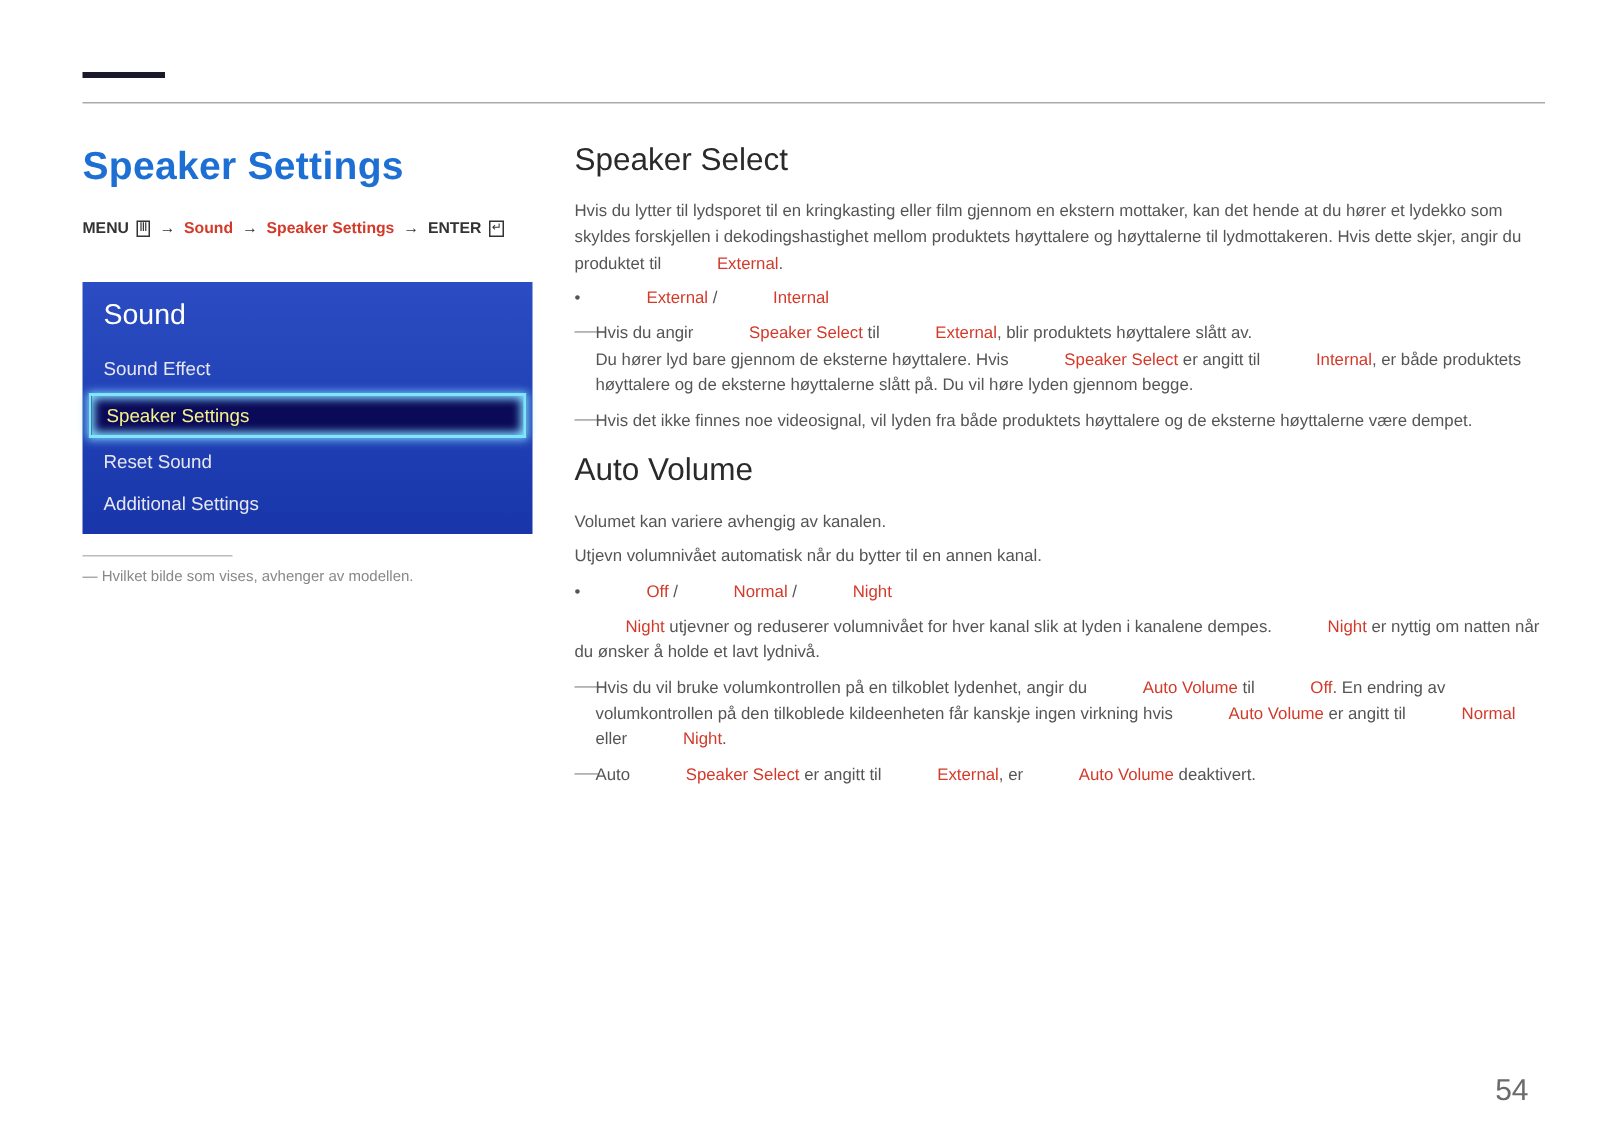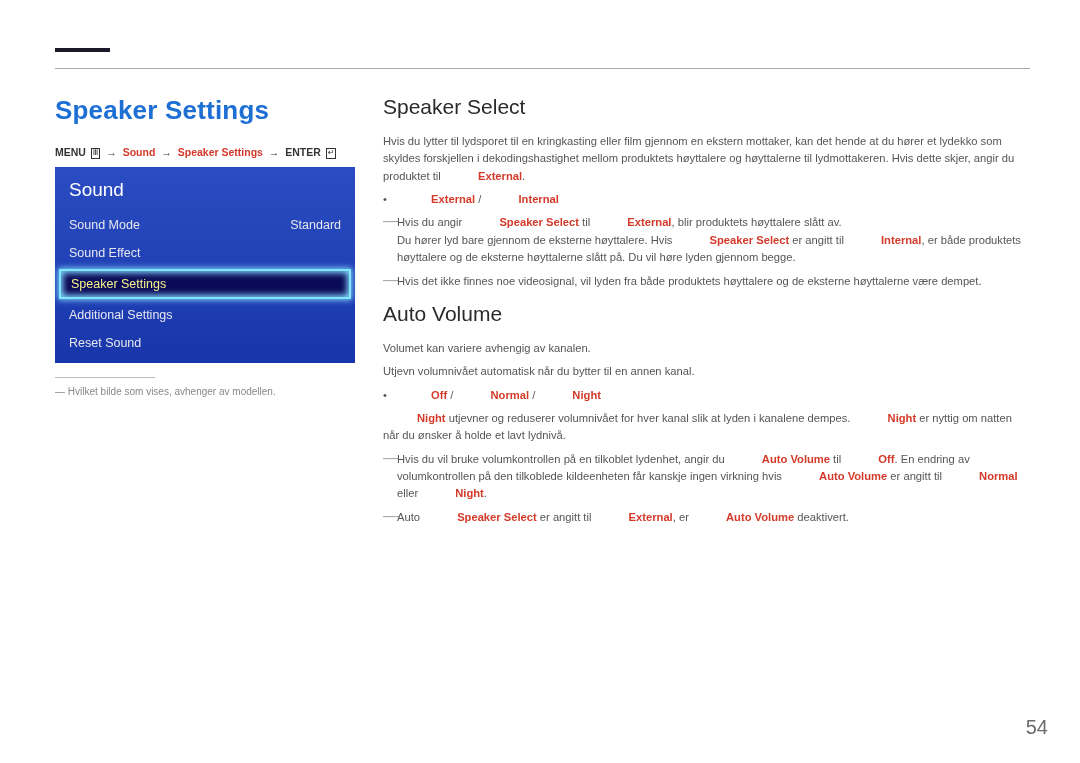--- a/index.html
+++ b/index.html
@@ -38,21 +38,21 @@
   h1.page-title {
     font-size: 26px;
     font-weight: 600;
     color: #1d6fd4;
     letter-spacing: 0.2px;
     margin-bottom: 20px;
   }
   .breadcrumb {
     font-size: 10.5px;
     color: #333;
-    margin-bottom: 8px;
+    margin-bottom: 30px;
   }
   .breadcrumb .arrow { margin: 0 3px; }
   .breadcrumb .hl { color: #d33a2a; font-weight: 600; }
   .icon-glyph {
     display: inline-block;
     border: 1.5px solid #333;
     font-size: 8px;
     line-height: 8px;
     padding: 0 1px 1px 1px;
     vertical-align: 1px;
@@ -107,25 +107,25 @@
     font-size: 11.2px;
     line-height: 1.55;
     color: #555;
     margin-bottom: 6px;
   }
   .bullet-row { display: flex; }
   .bullet-row .dot { width: 14px; flex: none; }
   .dash-row { display: flex; }
   .dash-row .dash { width: 14px; flex: none; color: #aaa; font-size: 16px; line-height: 14px; }
   .hl { color: #d33a2a; }
-  .hl-b { color: #d33a2a; font-weight: 700; padding-left: 34px; }
+  .hl-b { color: #d33a2a; font-weight: 400; padding-left: 34px; }
   .section2 { margin-top: 12px; }
   .page-number {
     position: absolute;
-    right: 32px;
+    right: 61px;
     bottom: 24px;
     font-size: 20px;
     color: #6b6b6b;
   }
 </style>
 </head>
 <body>
 
 <div class="topmark"></div>
 <div class="topline"></div>
@@ -142,34 +142,30 @@
       <span class="arrow">→</span>
       <span class="hl">Speaker Settings</span>
       <span class="arrow">→</span>
       <b>ENTER</b>
       <span class="icon-glyph">↵</span>
     </div>
 
     <div class="osd">
       <div class="osd-title">Sound</div>
       <div class="osd-item">
-        <span>Sound Mode</span>
-        <span>Standard</span>
-      </div>
-      <div class="osd-item">
         <span>Sound Effect</span>
       </div>
       <div class="osd-item selected">
         <span>Speaker Settings</span>
       </div>
       <div class="osd-item">
+        <span>Reset Sound</span>
+      </div>
+      <div class="osd-item">
         <span>Additional Settings</span>
-      </div>
-      <div class="osd-item">
-        <span>Reset Sound</span>
       </div>
     </div>
 
     <div class="note">
       <div class="divider-short"></div>
       <span>― </span>
       <span>Hvilket bilde som vises, avhenger av modellen.</span>
     </div>
   </div>
 

